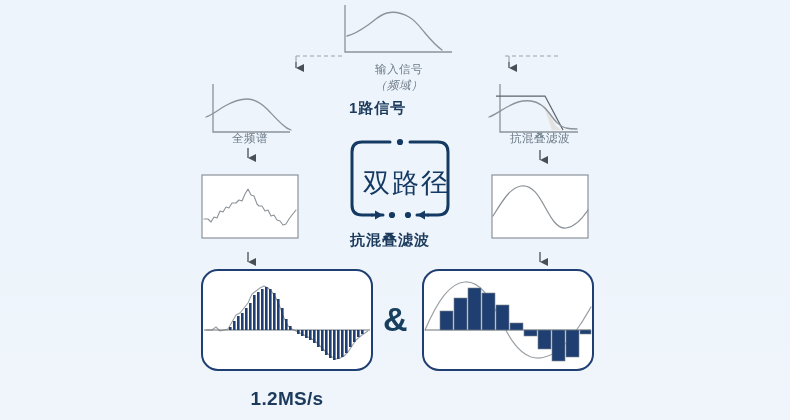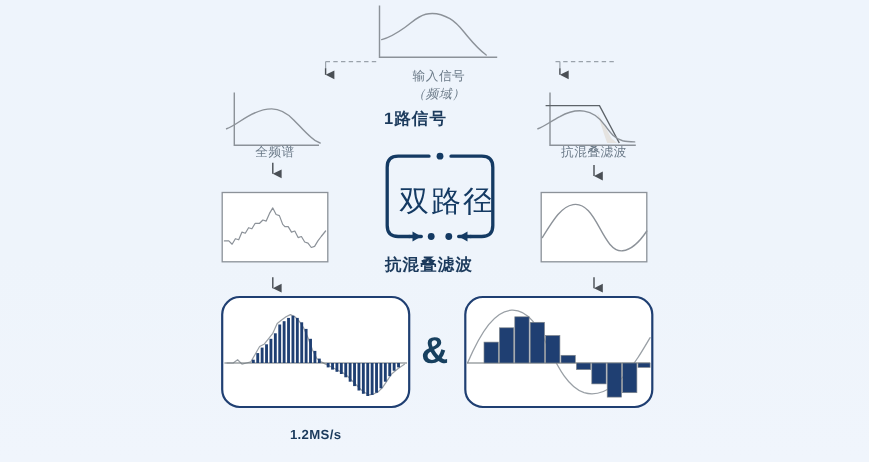--- a/index.html
+++ b/index.html
@@ -38,21 +38,21 @@
     color: #1b3a5c;
     font-size: 15px;
     font-weight: 700;
     text-align: left;
     white-space: nowrap;
     letter-spacing: 1px;
   }
   .lbl-rate {
     position: absolute;
     color: #1b3a5c;
-    font-size: 12px;
+    font-size: 19px;
     font-weight: 700;
     text-align: center;
     white-space: nowrap;
     letter-spacing: 0.3px;
   }
   .badge-text {
     position: absolute;
     color: #143a63;
     font-size: 27px;
     font-weight: 400;

